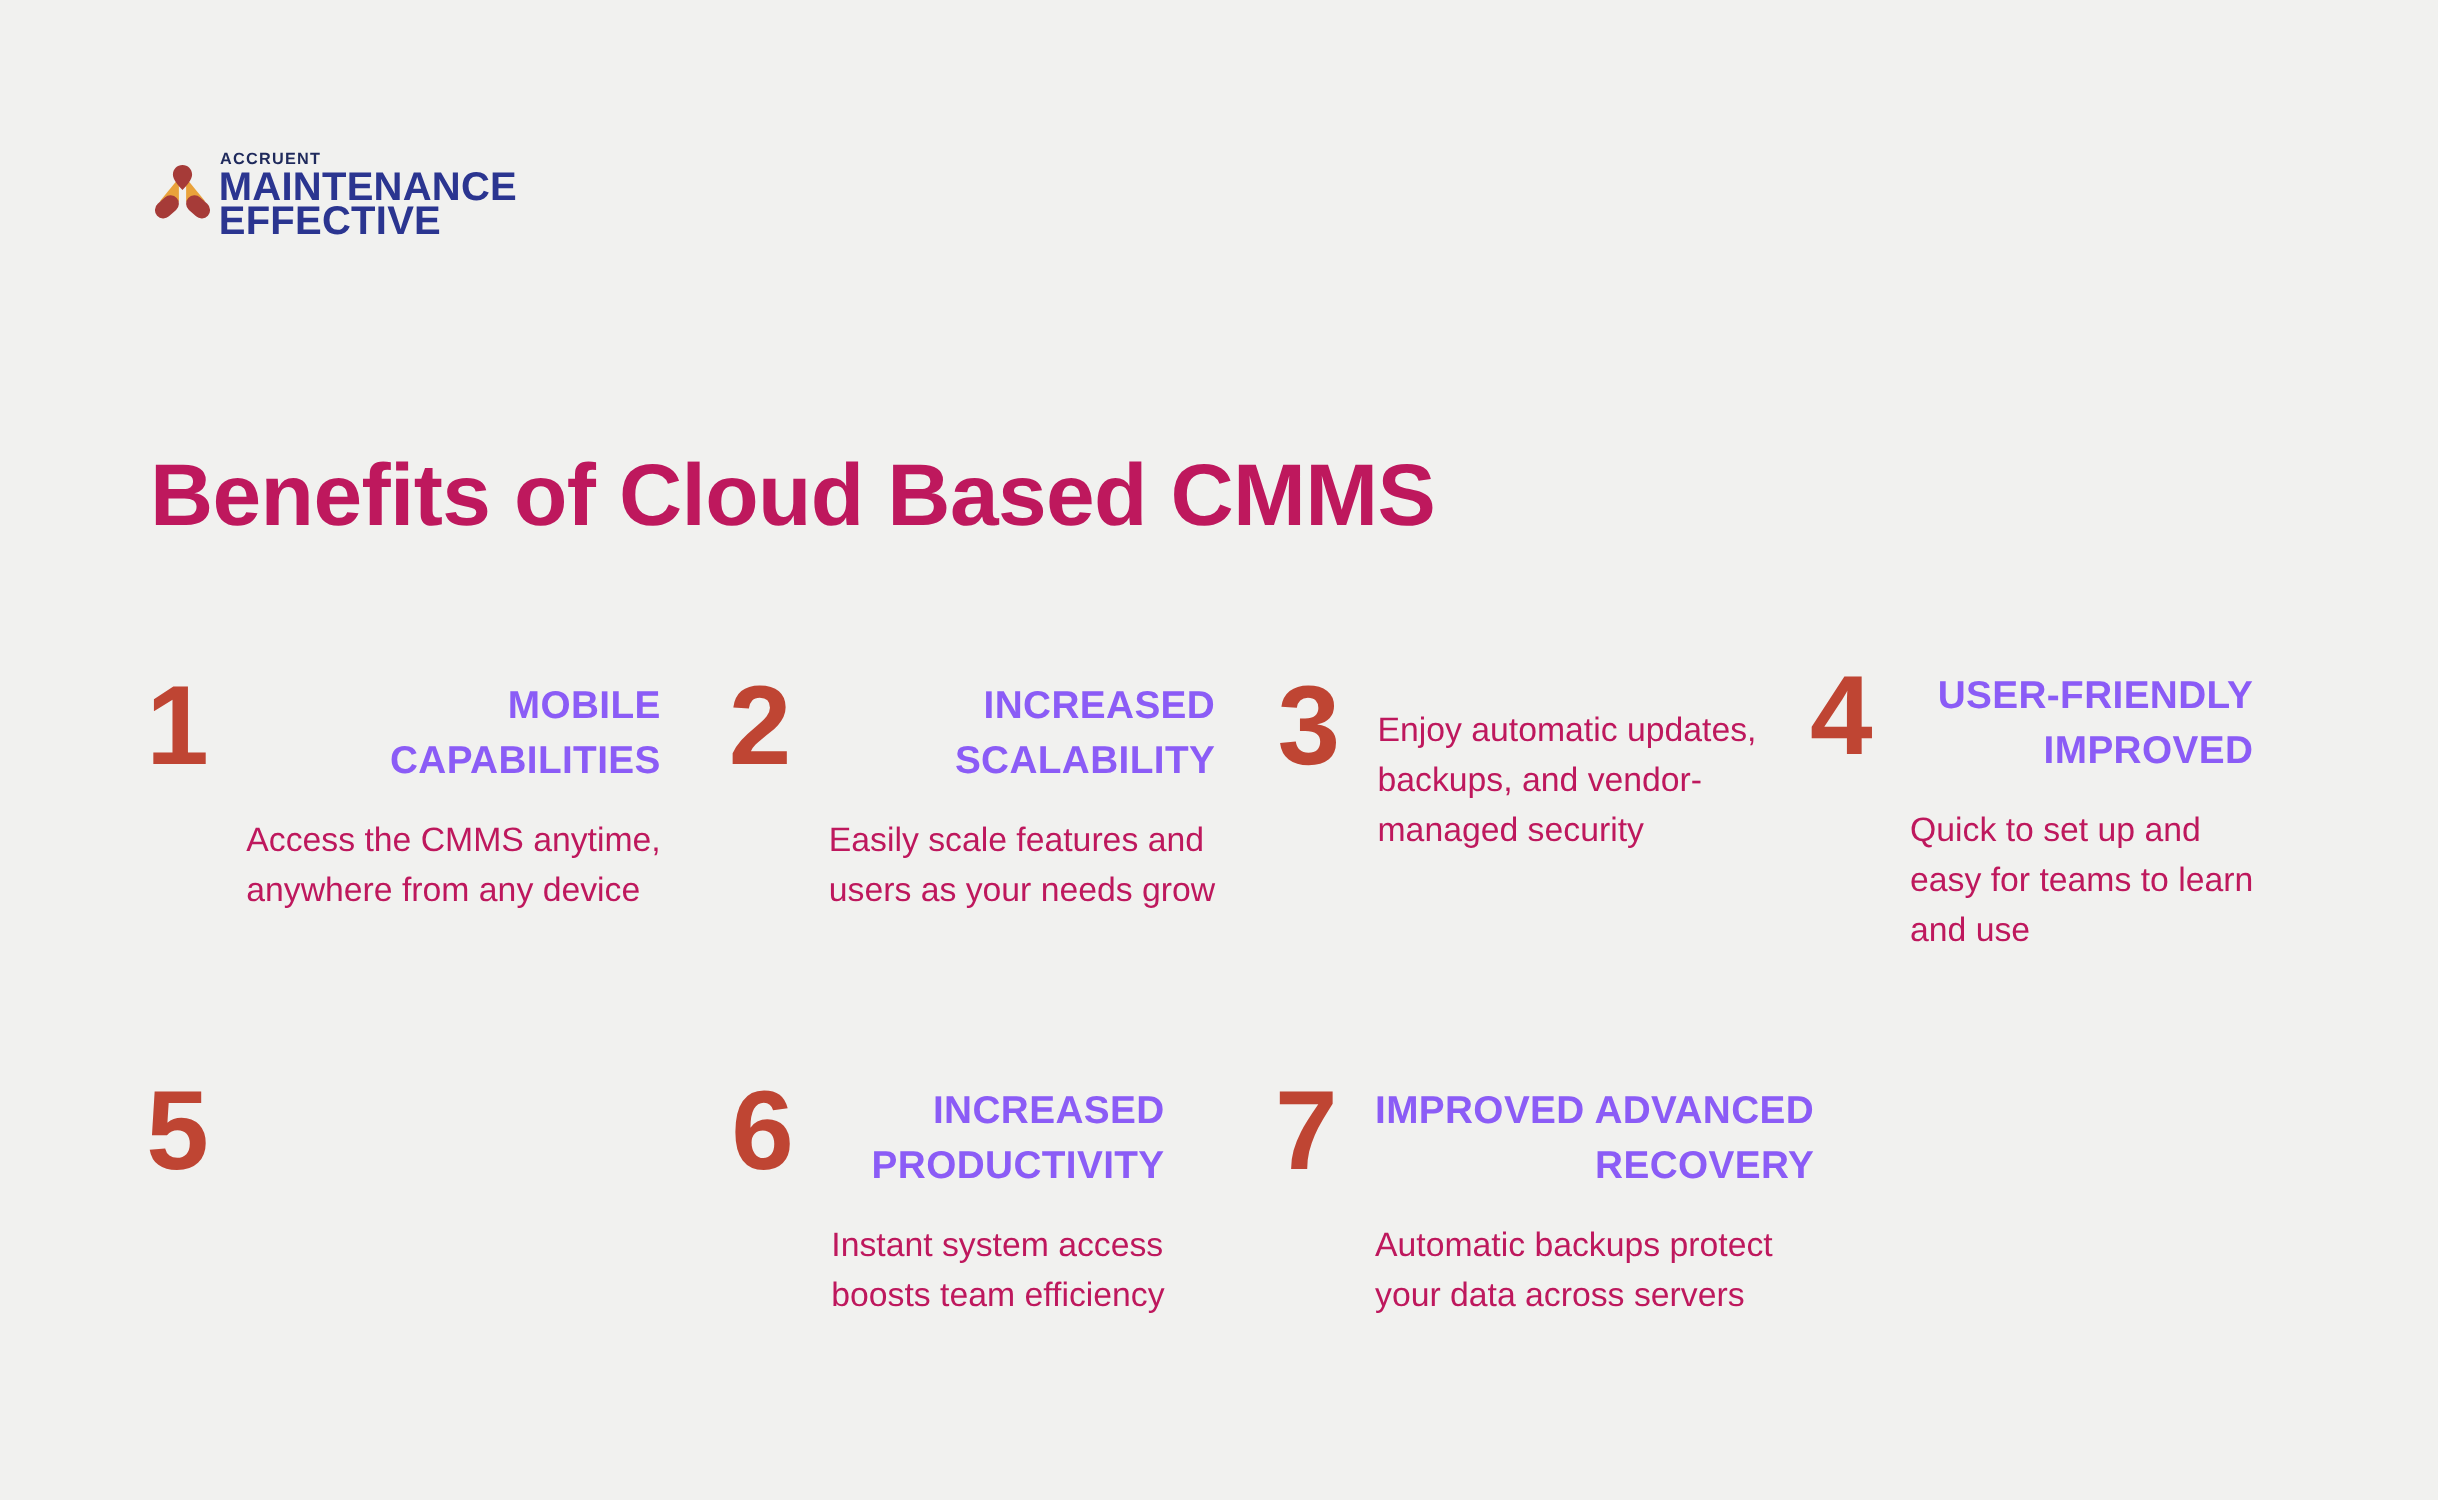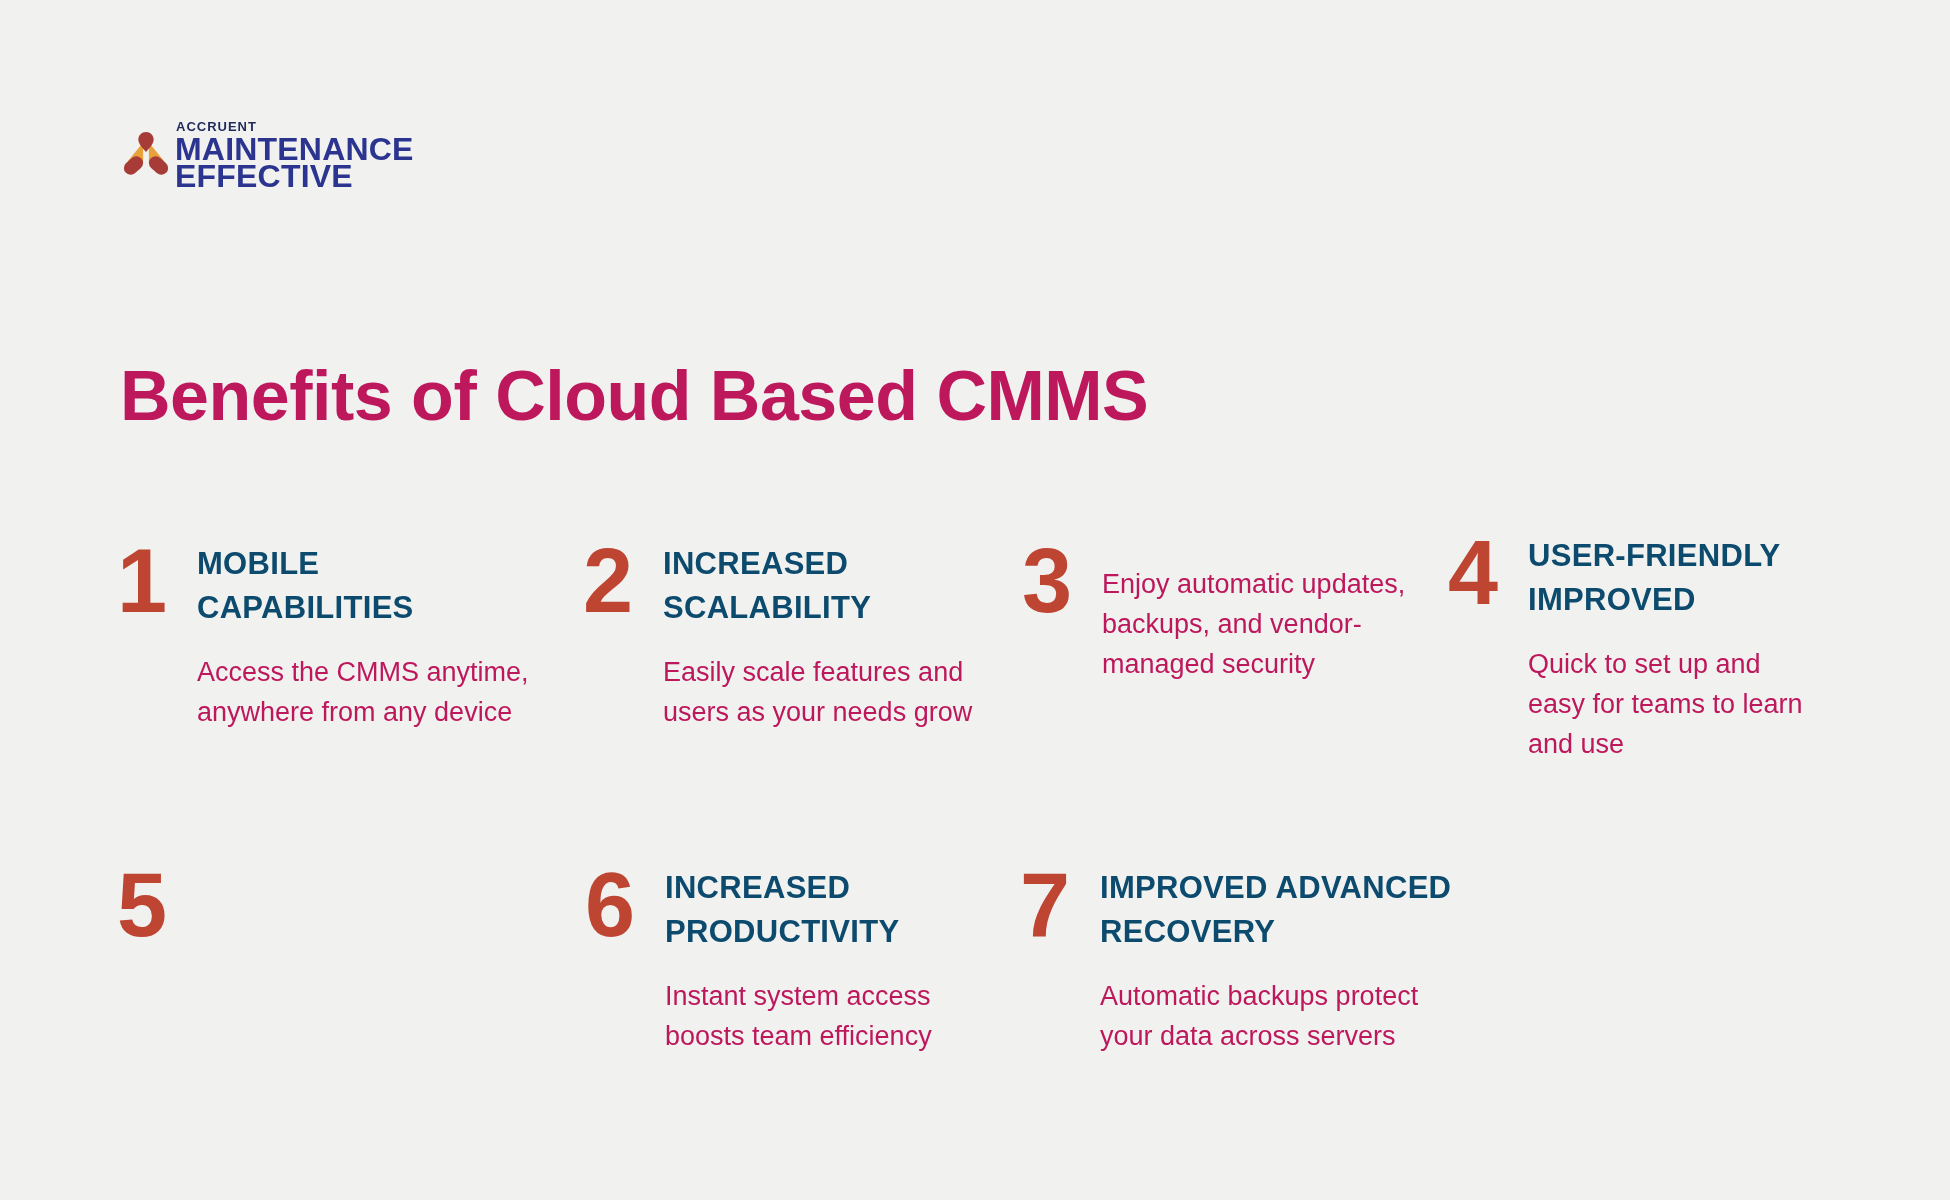--- a/index.html
+++ b/index.html
@@ -69,22 +69,23 @@
     font-weight: 700;
     color: #bf4533;
     text-align: left;
   }
   .txt { display: flex; flex-direction: column; }
   .heading {
     font-size: 31px;
     line-height: 44px;
     font-weight: 700;
     letter-spacing: 0.3px;
-    color: #0c4a6e;
+    color: #8b5cf6;
     white-space: pre-line;
+    text-align: right;
   }
   .desc {
     margin-top: 22px;
     font-size: 27px;
     line-height: 40px;
     font-weight: 400;
     color: #be185d;
     white-space: pre-line;
   }
 

